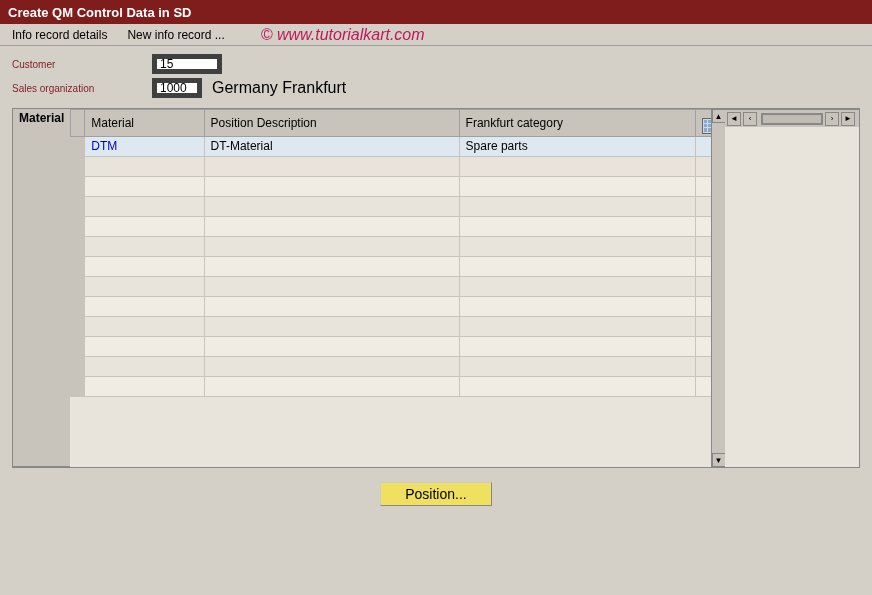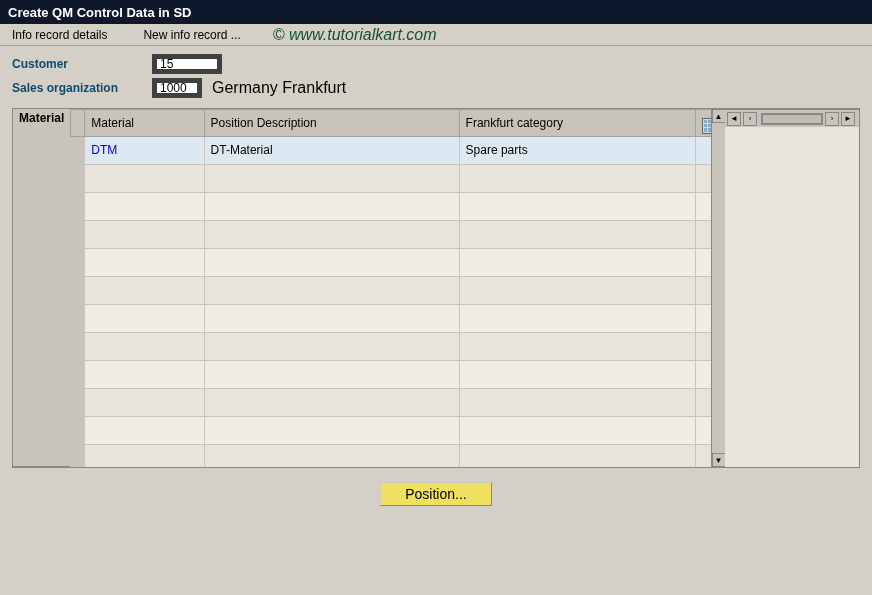--- a/index.html
+++ b/index.html
@@ -19,71 +19,71 @@
 
     .window {
       width: 872px;
       height: 595px;
       background-color: #d4d0c8;
       display: flex;
       flex-direction: column;
     }
 
     .title-bar {
-      background-color: #0f172a;
+      background-color: #7f1d1d;
       color: white;
       padding: 4px 8px;
       font-size: 13px;
       font-weight: bold;
       height: 24px;
       display: flex;
       align-items: center;
     }
 
     .menu-bar {
       background-color: #d4d0c8;
       border-bottom: 1px solid #a0a0a0;
       padding: 2px 8px;
       display: flex;
-      gap: 28px;
+      gap: 12px;
       height: 22px;
       align-items: center;
     }
 
     .menu-item {
       font-size: 12px;
       color: #000;
       cursor: pointer;
       padding: 1px 4px;
     }
 
     .watermark {
-      color: #14532d;
+      color: #be185d;
       font-size: 16px;
       font-style: italic;
+      margin-left: 20px;
     }
 
     .content {
       padding: 8px 12px;
       flex: 1;
       display: flex;
       flex-direction: column;
     }
 
     .form-row {
       display: flex;
       align-items: center;
       margin-bottom: 4px;
     }
 
     .form-label {
       width: 140px;
-      font-size: 12px;
-      color: #0c4a6e;
-      font-weight: bold;
+      font-size: 10px;
+      color: #7f1d1d;
     }
 
     .form-input {
       border: 5px solid #404040;
       background-color: white;
       height: 20px;
       padding: 1px 3px;
       font-size: 12px;
       font-family: Arial, Helvetica, sans-serif;
     }
@@ -143,21 +143,21 @@
 
     .data-table thead th {
       border: 1px solid #a0a0a0;
       padding: 2px 6px;
       text-align: left;
       font-weight: normal;
       font-size: 12px;
     }
 
     .data-table tbody tr {
-      height: 28px;
+      height: 20px;
     }
 
     .data-table tbody tr:nth-child(odd) {
       background-color: #f0ece4;
     }
 
     .data-table tbody tr:nth-child(even) {
       background-color: #e8e4dc;
     }
 

